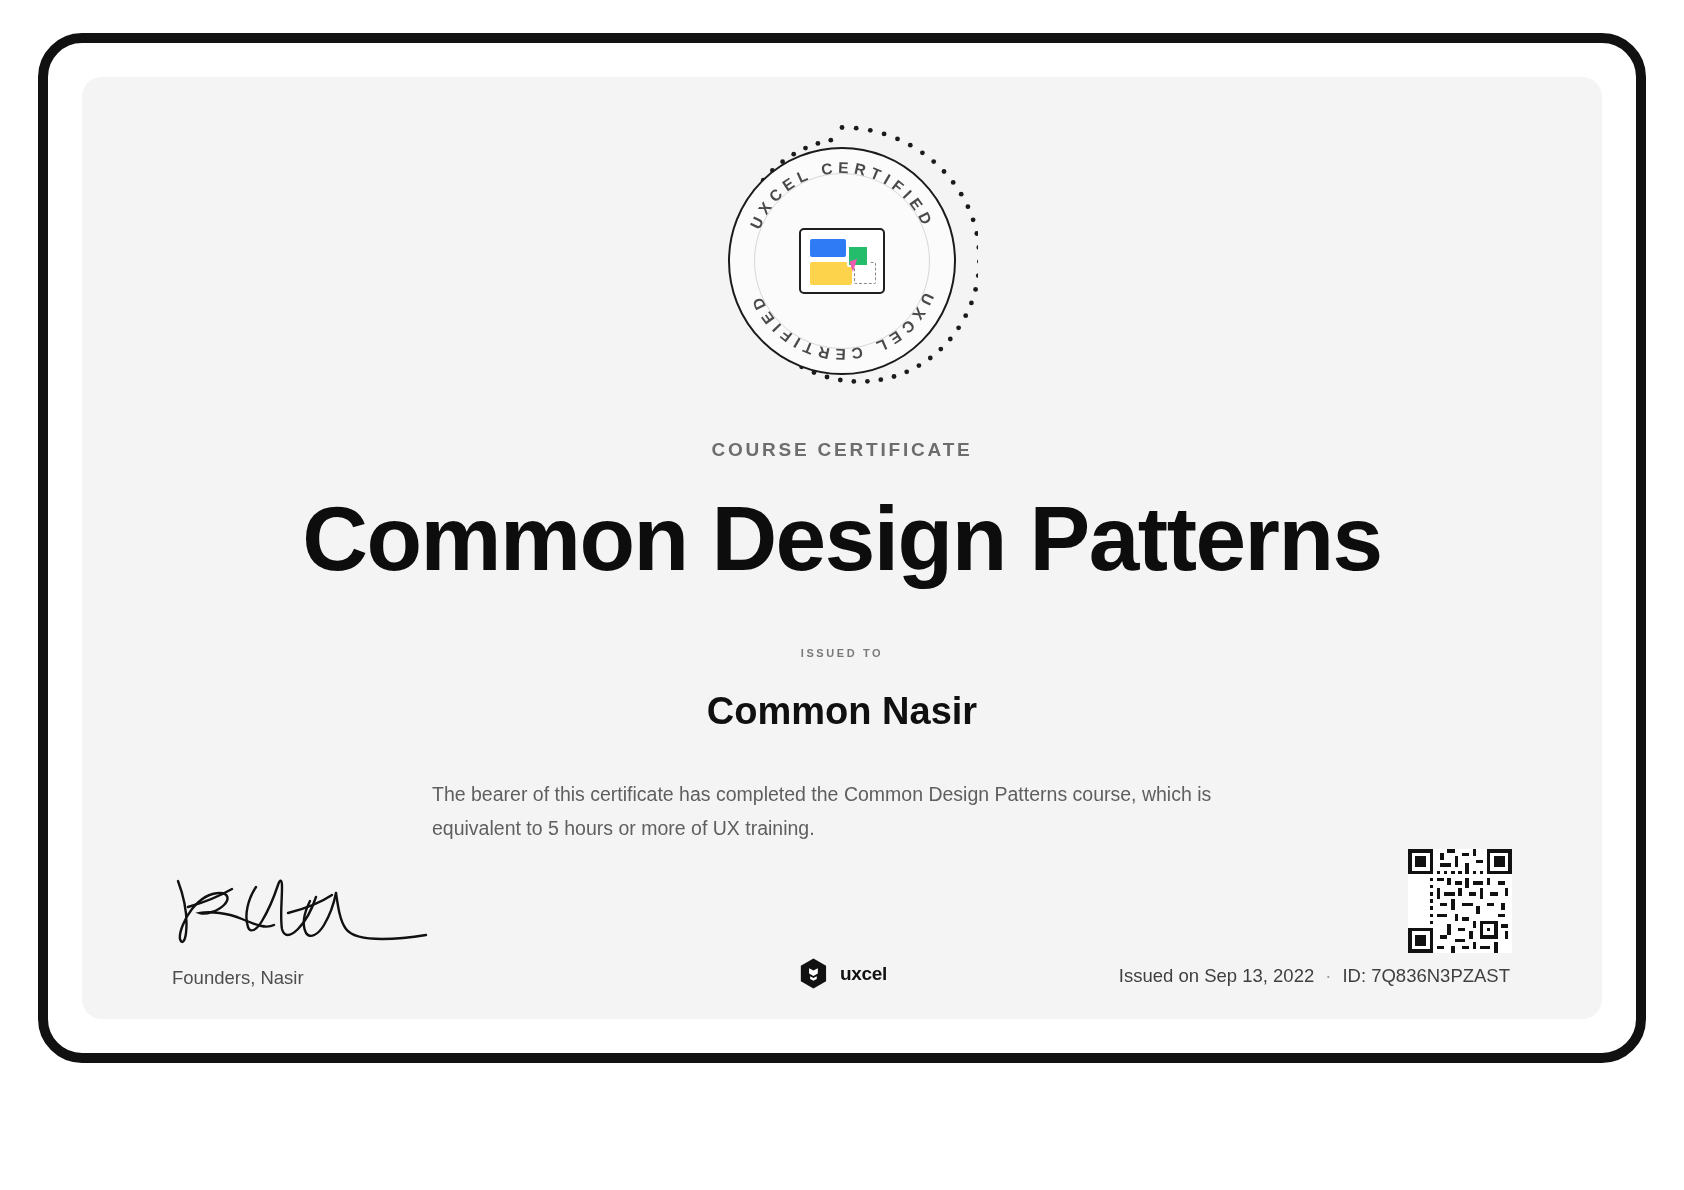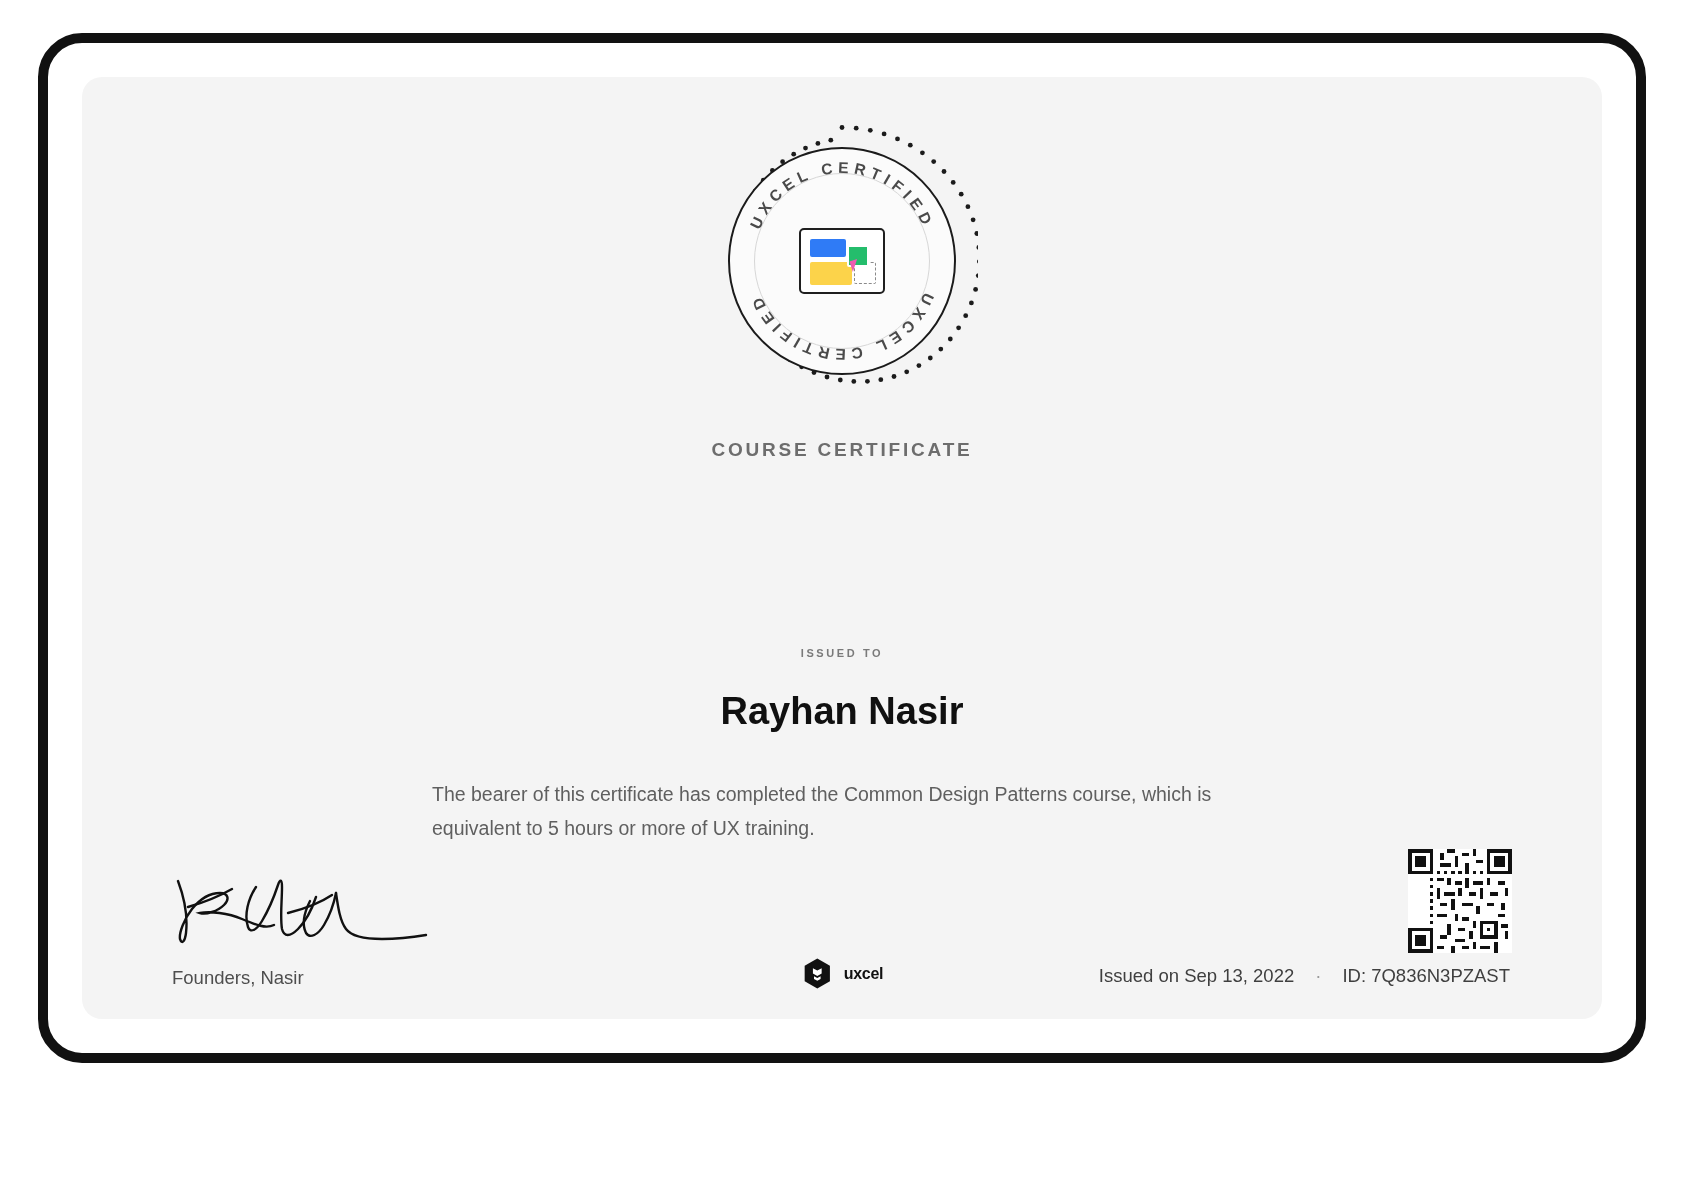--- a/index.html
+++ b/index.html
@@ -194,35 +194,35 @@
     display: flex;
     align-items: center;
     gap: 10px;
   }
   .brand-mark {
     width: 33px;
     height: 33px;
     position: relative;
   }
   .brand-name {
-    font-size: 16px;
+    font-size: 19px;
     font-weight: bold;
     color: #111111;
     letter-spacing: -0.3px;
   }
 
   
   .issued-line {
     position: absolute;
     right: 92px;
     top: 888px;
     font-size: 18.5px;
     color: #3f3f3f;
     display: flex;
-    gap: 21px;
+    gap: 11px;
     align-items: baseline;
   }
   .dot-sep { color: #9a9a9a; }
 
   
   .qr {
     position: absolute;
     right: 90px;
     top: 772px;
     width: 104px;
@@ -317,22 +317,23 @@
       <div class="seal-logo">
         <div class="sl-blue"></div>
         <div class="sl-yellow"></div>
         <div class="sl-dashed"></div>
         <div class="sl-green"></div>
         <div class="sl-cursor"></div>
       </div>
     </div>
 
     <div class="kicker">COURSE CERTIFICATE</div>
+    <div class="course-title">Common Design Patterns</div>
     <div class="issued-to-label">ISSUED TO</div>
-    <div class="recipient">Rayhan Nasir</div>
+    <div class="recipient">Common Nasir</div>
     <div class="description">The bearer of this certificate has completed the Common Design Patterns course, which is equivalent to 5 hours or more of UX training.</div>
 
     <svg class="signature" viewBox="0 0 300 90">
       <g fill="none" stroke="#111111" stroke-width="2.4" stroke-linecap="round">
         <path d="M8,14 C14,30 18,48 16,66 C15,74 12,78 10,72 C9,66 14,52 22,42 C30,32 40,26 50,26 C58,26 60,32 54,38 C48,44 36,48 30,46 C40,44 58,46 72,52 C86,58 96,62 104,58"></path>
         <path d="M18,40 C32,36 48,30 62,22"></path>
         <path d="M86,20 C78,32 74,48 78,60 C80,66 86,64 92,54 C98,44 104,30 108,18 C110,12 112,12 112,20 C112,34 110,50 112,62 C114,70 120,70 128,62 C136,54 142,42 146,30"></path>
         <path d="M118,46 C134,42 150,36 162,28"></path>
         <path d="M140,34 C134,46 132,58 136,66 C140,72 148,68 154,58 C160,48 164,36 166,26"></path>
         <path d="M166,26 C168,40 170,54 176,62 C182,70 196,72 212,72 C228,72 244,70 256,68"></path>

